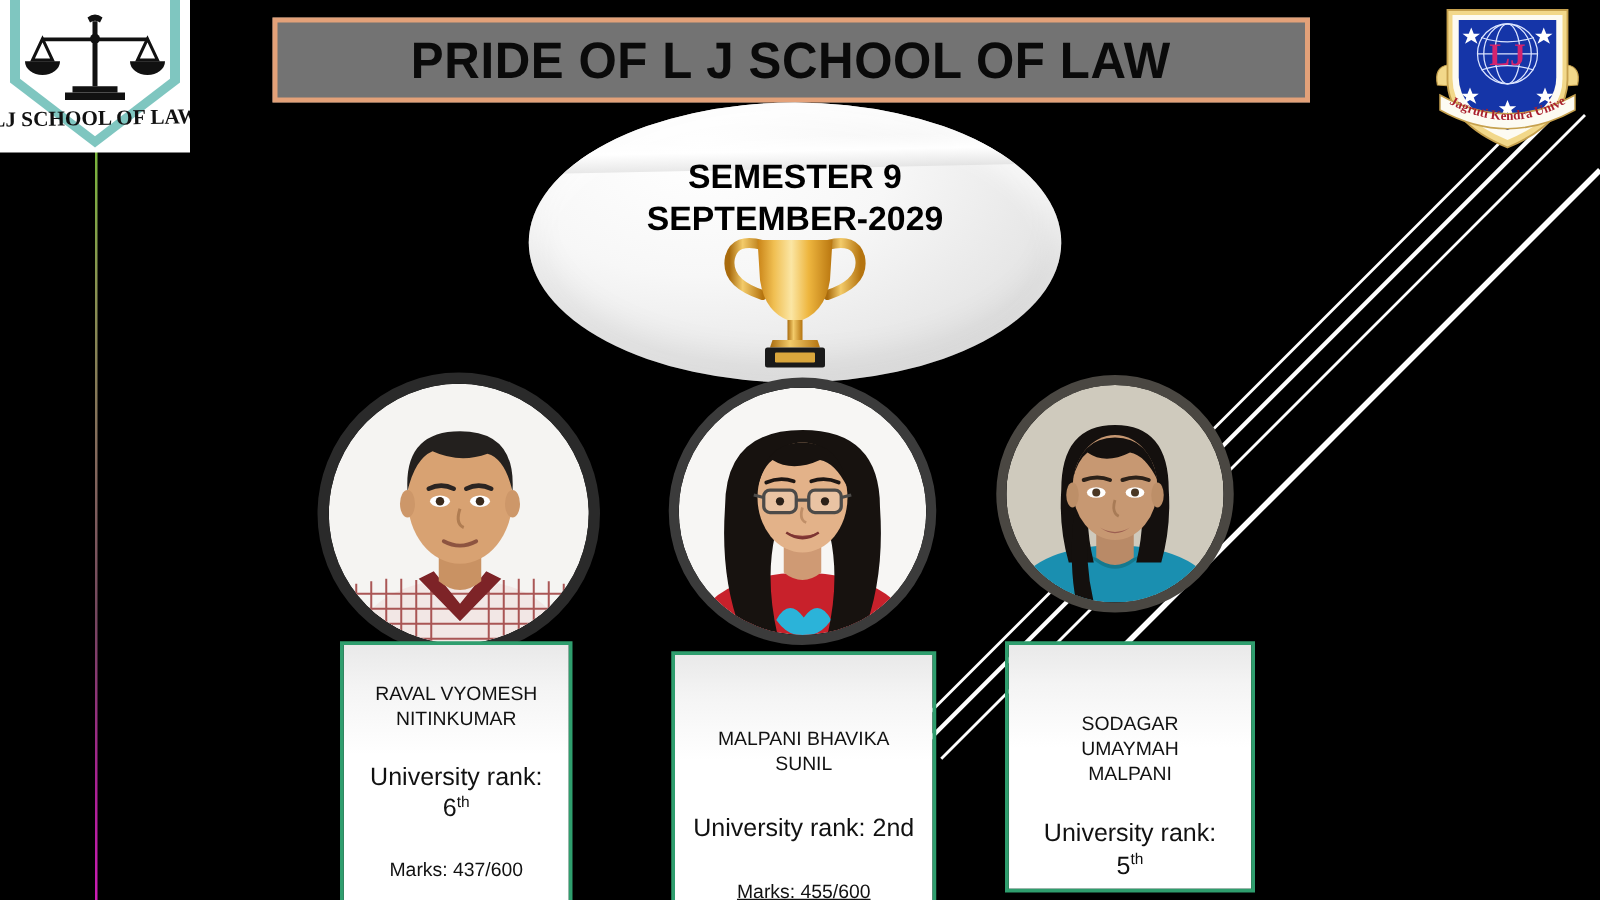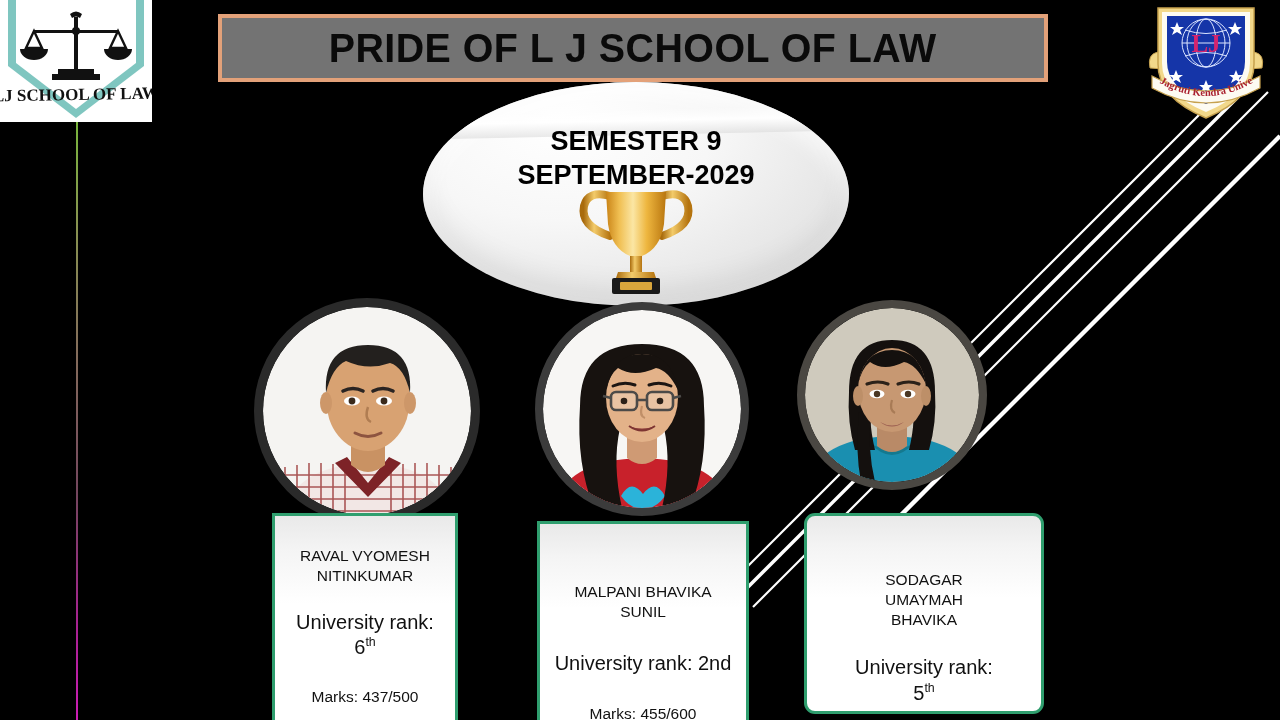--- a/index.html
+++ b/index.html
@@ -82,21 +82,21 @@
 
   
   .card{
     position:absolute;box-sizing:border-box;
     border:3px solid #2f9e6e;
     background:linear-gradient(to bottom,#e9e9e9 0%,#f4f4f4 16%,#ffffff 42%,#ffffff 100%);
     text-align:center;color:#111;
   }
   .c1{left:272px;top:513px;width:186px;height:215px;}
   .c2{left:537px;top:521px;width:212px;height:207px;}
-  .c3{left:804px;top:513px;width:240px;height:201px;border-radius:11px;}
+  .c3{left:804px;top:513px;width:200px;height:201px;}
 
   .card .nm{font-size:15.5px;line-height:1.28;font-weight:400;}
   .card .rk{font-size:20px;line-height:1.28;}
   .card .mk{font-size:15.5px;line-height:1.28;}
   .card .blk{display:block;}
   .card sup{font-size:.62em;vertical-align:super;line-height:0;}
 
   .c1 .nm{margin-top:30px;}
   .c1 .rk{margin-top:24px;}
   .c1 .mk{margin-top:26px;}
@@ -348,37 +348,37 @@
 
   <div class="card c1">
     <div class="nm">
       <span class="blk">RAVAL VYOMESH</span>
       <span class="blk">NITINKUMAR</span>
     </div>
     <div class="rk">
       <span class="blk">University rank:</span>
       <span class="blk"><span>6</span><sup>th</sup></span>
     </div>
-    <div class="mk">Marks: 437/500</div>
+    <div class="mk">Marks: 437/600</div>
   </div>
 
   <div class="card c2">
     <div class="nm">
       <span class="blk">MALPANI BHAVIKA</span>
       <span class="blk">SUNIL</span>
     </div>
     <div class="rk">University rank: 2nd</div>
     <div class="mk">Marks: 455/600</div>
   </div>
 
   <div class="card c3">
     <div class="nm">
       <span class="blk">SODAGAR</span>
       <span class="blk">UMAYMAH</span>
-      <span class="blk">BHAVIKA</span>
+      <span class="blk">MALPANI</span>
     </div>
     <div class="rk">
       <span class="blk">University rank:</span>
       <span class="blk"><span>5</span><sup>th</sup></span>
     </div>
   </div>
 
 </div>
 
 </body></html>

